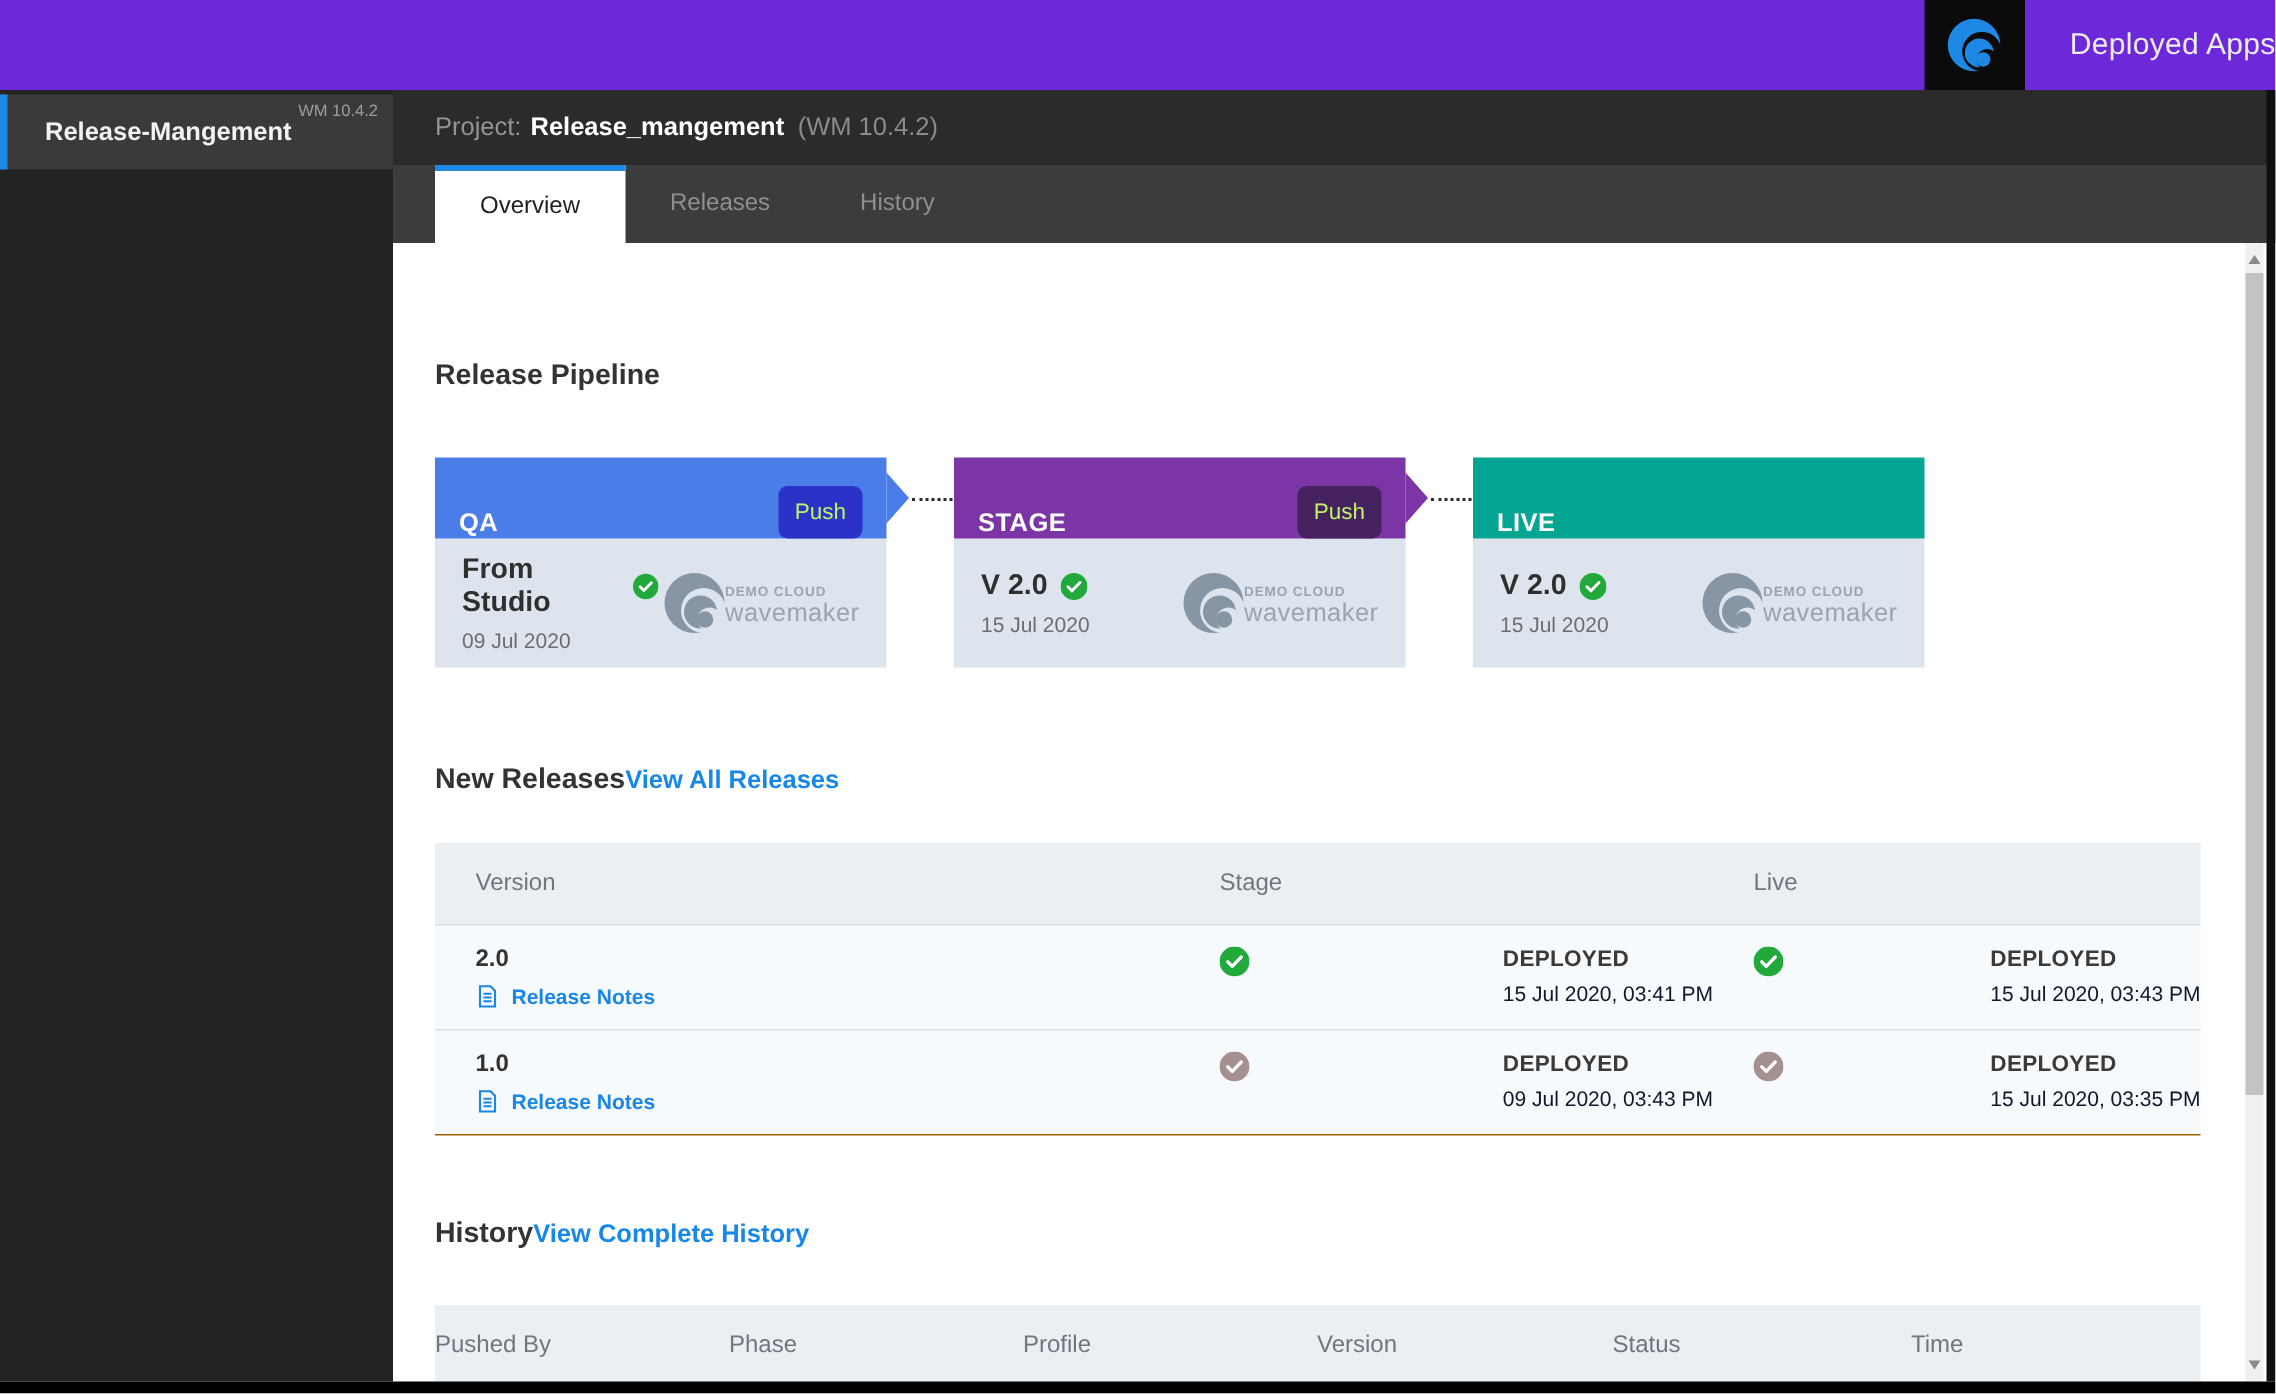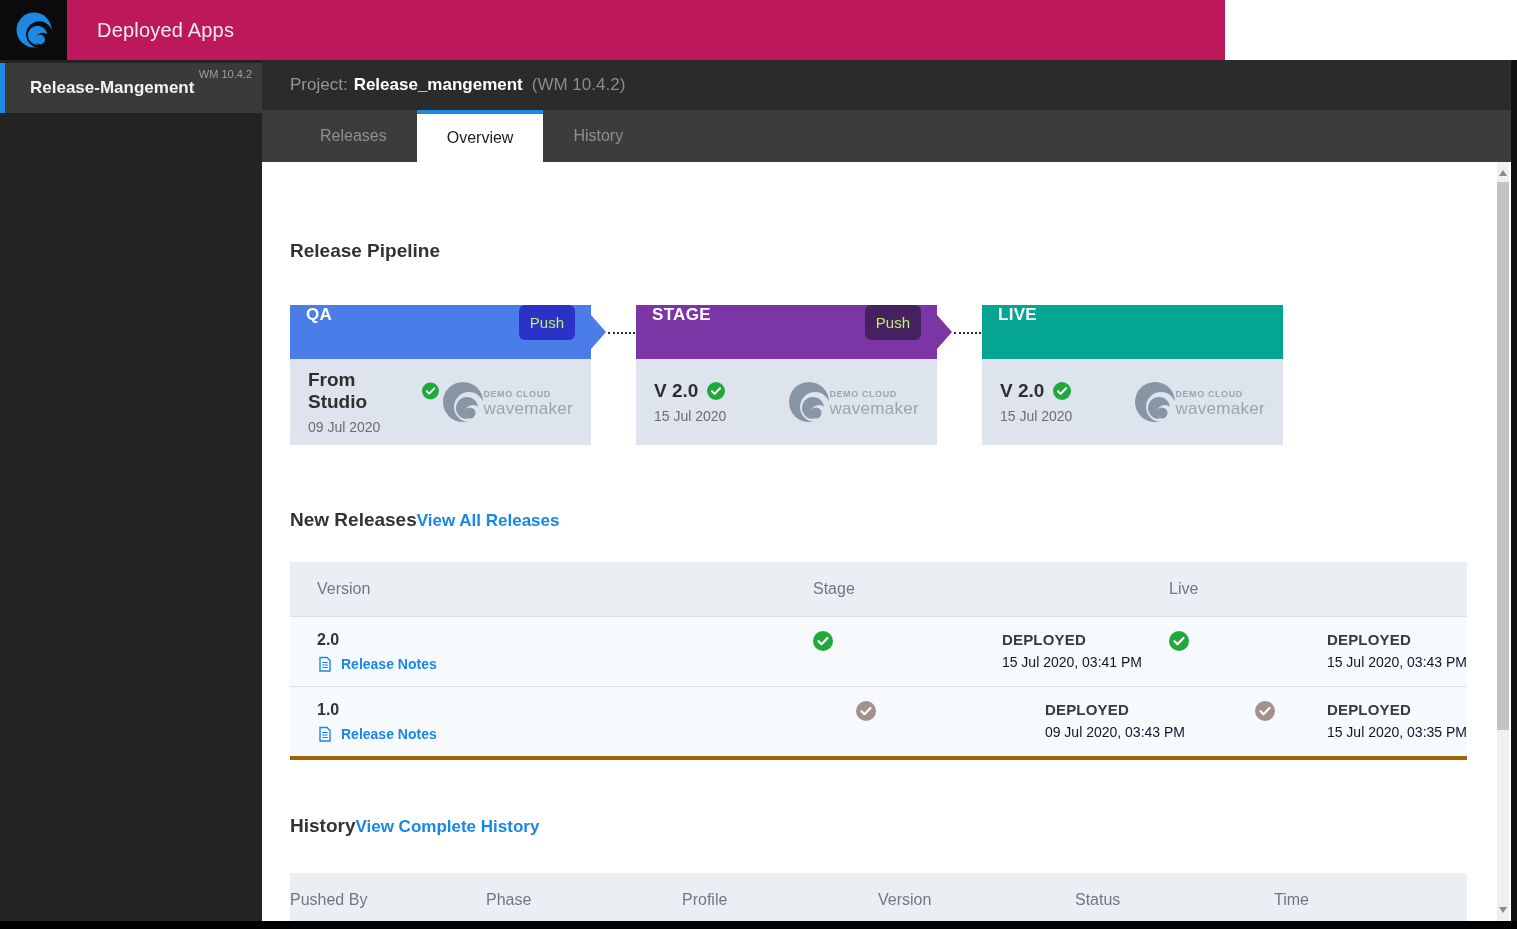--- a/index.html
+++ b/index.html
@@ -2,21 +2,21 @@
 <html><head>
 <meta charset="utf-8">
 <style>
   * { margin:0; padding:0; box-sizing:border-box; }
   html,body { width:1517px; height:929px; }
   body {
     position:relative; overflow:hidden; background:#fff;
     font-family:"Liberation Sans", sans-serif; color:#333;
   }
   
-  .topbar { position:absolute; left:0; top:0; width:1225px; height:60px; background:#be185d; display:flex; align-items:center; }
+  .topbar { position:absolute; left:0; top:0; width:1517px; height:60px; background:#6d28d9; display:flex; align-items:center;justify-content:flex-end; }
   .logo-block { width:67px; height:60px; background:#0b0b0b; display:flex; align-items:center; justify-content:center; }
   .topbar-title { color:#ececec; font-size:20px; margin-left:30px; letter-spacing:.2px; }
   
   .sidebar { position:absolute; left:0; top:60px; width:262px; height:861px; background:#232323; }
   .sidebar-item-active { margin-top:3px; height:50px; background:#3a3a3a; border-left:5px solid #1e88e5; position:relative; display:flex; align-items:center; }
   .sidebar-item-label { color:#f2f2f2; font-weight:bold; font-size:17px; padding-left:25px; }
   .sidebar-item-version { position:absolute; top:5px; right:10px; font-size:11px; color:#9d9d9d; }
   
   .main { position:absolute; left:262px; top:60px; width:1255px; height:893px; background:#fff; }
   .project-header { height:50px; background:#2b2b2b; display:flex; align-items:center; padding-left:28px; font-size:17px; }
@@ -28,21 +28,21 @@
   .tab.active { background:#fff; color:#222; border-top:4px solid #1e88e5; }
   
   .content { position:absolute; left:0; top:102px; width:1255px; height:759px; background:#fff; overflow:hidden; }
   .content-inner { padding-left:28px; width:1205px; }
   .section-title { font-size:19px; font-weight:bold; color:#333; }
   .pipeline-title { margin-top:78px; }
   
   .pipeline-row { margin-top:43px; position:relative; display:flex; width:1177px; }
   .stage-card { width:301px; }
   .stage-card + .stage-card { margin-left:45px; }
-  .stage-header { height:54px; display:flex; align-items:flex-start; padding:0 16px; position:relative; }
+  .stage-header { height:54px; display:flex; align-items:flex-end; padding:0 16px; position:relative; }
   .stage-qa   .stage-header { background:#4a7de8; }
   .stage-stage .stage-header { background:#7c35a5; }
   .stage-live .stage-header { background:#04a592; }
   .stage-qa .stage-header::after, .stage-stage .stage-header::after {
     content:""; position:absolute; right:-15px; top:50%; transform:translateY(-50%);
     border-top:17px solid transparent; border-bottom:17px solid transparent; border-left:15px solid;
   }
   .stage-qa .stage-header::after { border-left-color:#4a7de8; }
   .stage-stage .stage-header::after { border-left-color:#7c35a5; }
   .stage-name { color:#fff; font-size:17px; font-weight:bold; letter-spacing:.3px; }
@@ -62,21 +62,21 @@
   .cloud-line2 { font-size:17px; color:#9aa5b0; letter-spacing:.3px; }
   
   .section-row { margin-top:64px; width:1177px; display:flex; align-items:baseline; }
   .section-row.history { margin-top:55px; }
   .section-link { color:#1787e8; font-weight:bold; font-size:17px; text-decoration:none; cursor:pointer; }
   
   .rel-table { margin-top:31px; width:1177px; }
   .rel-head { display:grid; grid-template-columns:496px 356px 1fr; background:#eaeff4; height:54px; align-items:center; }
   .rel-head > div { padding-left:27px; color:#72777e; font-size:16px; }
   .rel-row { display:grid; grid-template-columns:496px 356px 1fr; background:#f6fafd; border-top:1px solid #d9dfe5; padding:14px 0; }
-  .rel-row:last-child { border-bottom:4px solid #a16207;gap:43px; }
+  .rel-row:last-child { border-bottom:1px solid #a16207; }
   .rel-cell { padding-left:27px; }
   .ver-num { font-size:16px; font-weight:bold; color:#333; }
   .release-notes { display:flex; align-items:center; gap:8px; margin-top:7px; cursor:pointer; }
   .release-notes span { color:#1a86e8; font-size:14px; font-weight:bold; }
   .dep-cell { display:flex; gap:11px;justify-content:space-between; }
   .dep-label { font-size:15px; font-weight:bold; color:#3a3a3a; letter-spacing:.2px; }
   .dep-time { font-size:14px; color:#0f172a; margin-top:6px; }
   
   .hist-table { margin-top:36px; width:1177px; }
   .hist-head { display:grid; grid-template-columns:196px 196px 196px 197px 199px 1fr; background:#eaeff4; height:54px; align-items:center; }
@@ -118,22 +118,22 @@
 
 <div class="main">
 
   <div class="project-header">
     <span class="ph-prefix">Project:</span>
     <span class="ph-name">Release_mangement</span>
     <span class="ph-version">(WM 10.4.2)</span>
   </div>
 
   <div class="tabbar">
+    <div class="tab active">Overview</div>
     <div class="tab">Releases</div>
-    <div class="tab active">Overview</div>
     <div class="tab">History</div>
   </div>
 
   <div class="content">
     <div class="content-inner">
 
       <h2 class="section-title pipeline-title">Release Pipeline</h2>
 
       <div class="pipeline-row">
         <div class="connector connector-1"></div>

